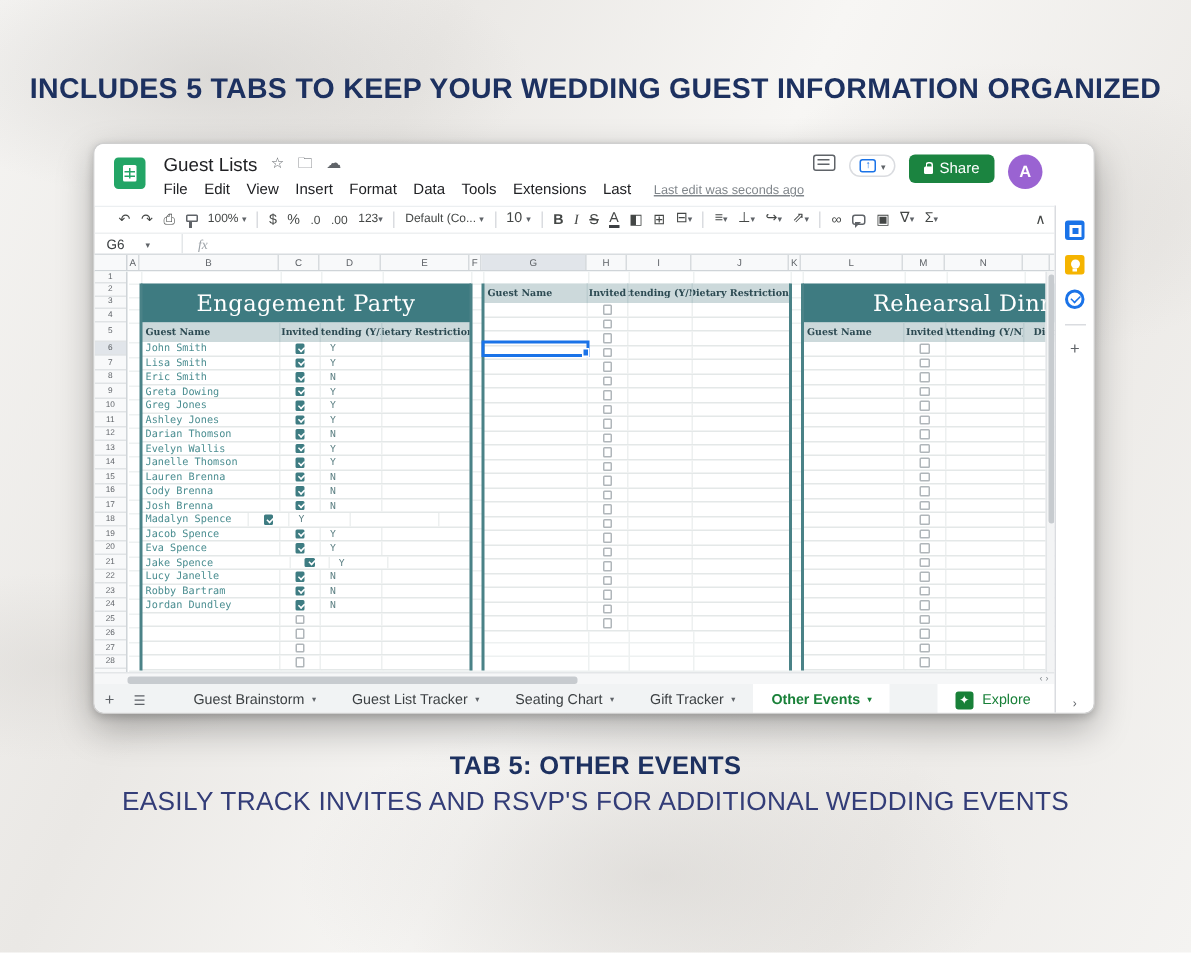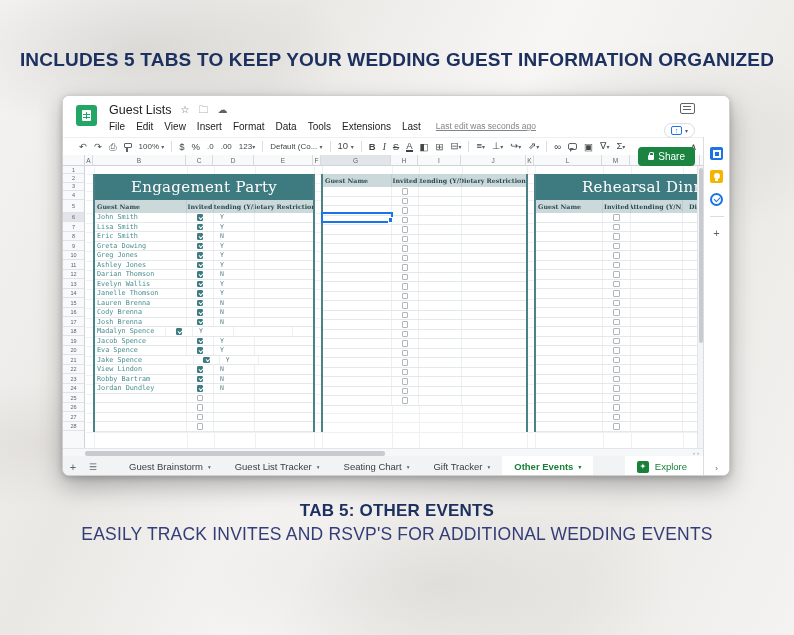--- a/index.html
+++ b/index.html
@@ -41,21 +41,21 @@
   .gs-logo::after{ content:""; position:absolute; left:7px; top:7px; width:7px; height:7px;
      background:linear-gradient(#23a566,#23a566) 0 2px/7px 1px no-repeat,
                 linear-gradient(#23a566,#23a566) 0 5px/7px 1px no-repeat,
                 linear-gradient(#23a566,#23a566) 3px 0/1px 7px no-repeat; }
   .title-row{ margin-left:33px; display:flex; align-items:center; gap:9px; height:17px; }
   .doc-title{ font-size:12.5px; font-weight:500; color:#202124; }
   .tb-ico{ color:#5f6368; font-size:10px; line-height:10px; }
   .menu-row{ margin-left:33px; display:flex; align-items:center; gap:11px; height:16px; }
   .menu-item{ font-size:10px; color:#202124; }
   .last-edit{ font-size:8.5px; color:#80868b; text-decoration:underline; margin-left:4px; }
-  .tb-right{ position:absolute; right:34px; top:7px; display:flex; align-items:flex-end; gap:9px;flex-direction:column; }
+  .tb-right{ position:absolute; right:34px; top:7px; display:flex; align-items:flex-start; gap:9px; }
   .kbd-ico{ width:15px; height:11px; border:1.3px solid #5f6368; border-radius:2px; position:relative; }
   .kbd-ico::before{ content:""; position:absolute; left:2px; top:2px; width:8px; height:1.3px; background:#5f6368; box-shadow:0 3px 0 #5f6368; }
   .meet-pill{ display:flex; align-items:center; gap:3px; border:1px solid #dadce0; border-radius:10px; padding:2px 6px; background:#fff; }
   .meet-box{ width:11px; height:9px; border:1.3px solid #1a73e8; border-radius:2px; color:#1a73e8; font-size:7px; line-height:8px; text-align:center; font-weight:bold; }
   .caret{ font-size:6px; color:#5f6368; }
   .share-btn{ display:flex; align-items:center; gap:4px; background:#1b8440; color:#fff; border-radius:4px; padding:4px 10px; font-size:10px; font-weight:500; }
   .lock{ width:6px; height:4.5px; background:#fff; border-radius:1px; position:relative; margin-top:2px; }
   .lock::before{ content:""; position:absolute; left:1px; top:-3px; width:3px; height:3px; border:1px solid #fff; border-bottom:none; border-radius:2px 2px 0 0; }
   .avatar{ width:23px; height:23px; border-radius:50%; background:#9a63d2; color:#fff; font-size:11px; font-weight:bold; display:flex; align-items:center; justify-content:center; }
 
@@ -214,20 +214,28 @@
         <span class="ti"><span>⇗</span><span class="caret">▾</span></span>
         <span class="tsep"></span>
         <span class="ti">∞</span>
         <span class="bubble"></span>
         <span class="ti">▣</span>
         <span class="ti"><span>∇</span><span class="caret">▾</span></span>
         <span class="ti"><span>Σ</span><span class="caret">▾</span></span>
         <span class="ti collapse">∧</span>
       </div>
 
+      <div class="formulabar">
+        <span class="namebox">
+            <span>G6</span>
+            <span class="caret">▾</span>
+          </span>
+        <span class="fx">fx</span>
+        <span style="flex:1"></span>
+      </div>
 
       <div class="colstrip" id="colstrip">
         <div class="corner"></div>
       <div class="colcell" style="width: 8px;">A</div>
           <div class="colcell" style="width: 93px;">B</div>
           <div class="colcell" style="width: 27px;">C</div>
           <div class="colcell" style="width: 41px;">D</div>
           <div class="colcell" style="width: 59px;">E</div>
           <div class="colcell" style="width: 8px;">F</div>
           <div class="colcell hl" style="width: 70px;">G</div>
@@ -447,21 +455,21 @@
                 </div>
                 <div class="t-row">
                   <div class="cell-name" style="width: 107px;">Jake Spence</div>
                   <div class="cell-inv" style="width: 27px;">
                     <span class="cb on"></span>
                   </div>
                   <div class="cell-att" style="width: 41px;">Y</div>
                   <div style="width: 59px;"></div>
                 </div>
                 <div class="t-row">
-                  <div class="cell-name" style="width: 93px;">View Lindon</div>
+                  <div class="cell-name" style="width: 93px;">Lucy Janelle</div>
                   <div class="cell-inv" style="width: 27px;">
                     <span class="cb on"></span>
                   </div>
                   <div class="cell-att" style="width: 41px;">N</div>
                   <div style="width: 59px;"></div>
                 </div>
                 <div class="t-row">
                   <div class="cell-name" style="width: 93px;">Robby Bartram</div>
                   <div class="cell-inv" style="width: 27px;">
                     <span class="cb on"></span>

